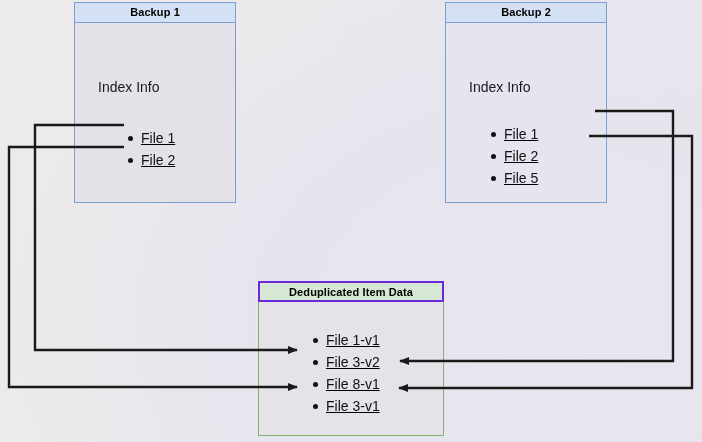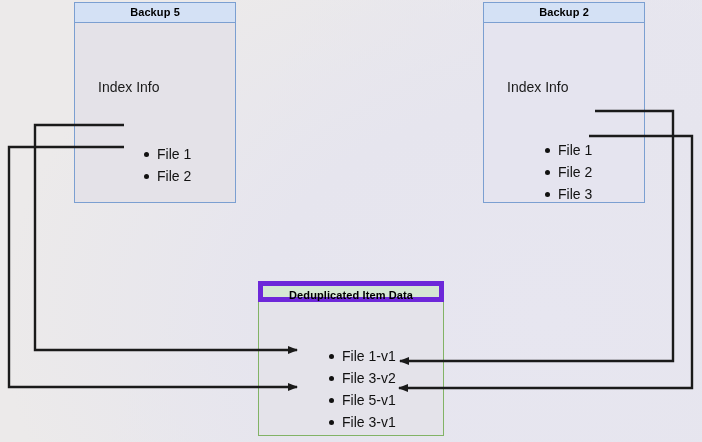--- a/index.html
+++ b/index.html
@@ -56,40 +56,41 @@
     background: #e4e2e8;
     border: 1px solid #7b9fd1;
     border-top: none;
     text-align: center;
   }
   .box.blue.b2 .box-body { background: #e5e4ef; }
 
   
   .box.green .box-header {
     background: #d5e8d4;
-    border: 5px solid #6d28d9;
+    border: 2px solid #6d28d9;
   }
   .box.green .box-body {
     background: #e4e3ea;
     border: 1px solid #82b366;
     border-top: none;
   }
 
   .index-label {
     position: absolute;
     font-size: 14px;
     color: #1a1a1a;
     white-space: nowrap;
   }
 
   .file-list {
     position: absolute;
-    margin: 16px;
+    margin: 0;
     padding: 0;
     list-style: none;
+    text-decoration: underline;
   }
   .file-list li {
     font-size: 14px;
     color: #111;
     height: 22px;
     line-height: 22px;
     white-space: nowrap;
     position: relative;
     padding-left: 15px;
   }
@@ -111,49 +112,49 @@
     height: 442px;
     pointer-events: none;
   }
 </style>
 </head>
 <body>
 
 <div id="canvas"></div>
 
 <div class="box blue b1" style="left:74px; top:2px; width:162px; height:201px;">
-  <div class="box-header">Backup 5</div>
+  <div class="box-header">Backup 1</div>
   <div class="box-body">
     <div class="index-label" style="left:23px; top:56px;">Index Info</div>
     <ul class="file-list" style="left:51px; top:104px;">
       <li>File 1</li>
       <li>File 2</li>
     </ul>
   </div>
 </div>
 
-<div class="box blue b2" style="left:483px; top:2px; width:162px; height:201px;">
+<div class="box blue b2" style="left:445px; top:2px; width:162px; height:201px;">
   <div class="box-header">Backup 2</div>
   <div class="box-body">
     <div class="index-label" style="left:23px; top:56px;">Index Info</div>
     <ul class="file-list" style="left:43px; top:100px;">
       <li>File 1</li>
       <li>File 2</li>
-      <li>File 3</li>
+      <li>File 5</li>
     </ul>
   </div>
 </div>
 
 <div class="box green" style="left:258px; top:281px; width:186px; height:155px;">
   <div class="box-header">Deduplicated Item Data</div>
   <div class="box-body">
     <ul class="file-list" style="left:52px; top:27px;">
       <li>File 1-v1</li>
       <li>File 3-v2</li>
-      <li>File 5-v1</li>
+      <li>File 8-v1</li>
       <li>File 3-v1</li>
     </ul>
   </div>
 </div>
 
 <svg id="wires" viewBox="0 0 702 442">
   <defs>
     <marker id="arrowR" markerWidth="10" markerHeight="8" refX="9" refY="4" orient="auto" markerUnits="userSpaceOnUse">
       <path d="M0,0 L10,4 L0,8 z" fill="#1a1a1a"></path>
     </marker>

